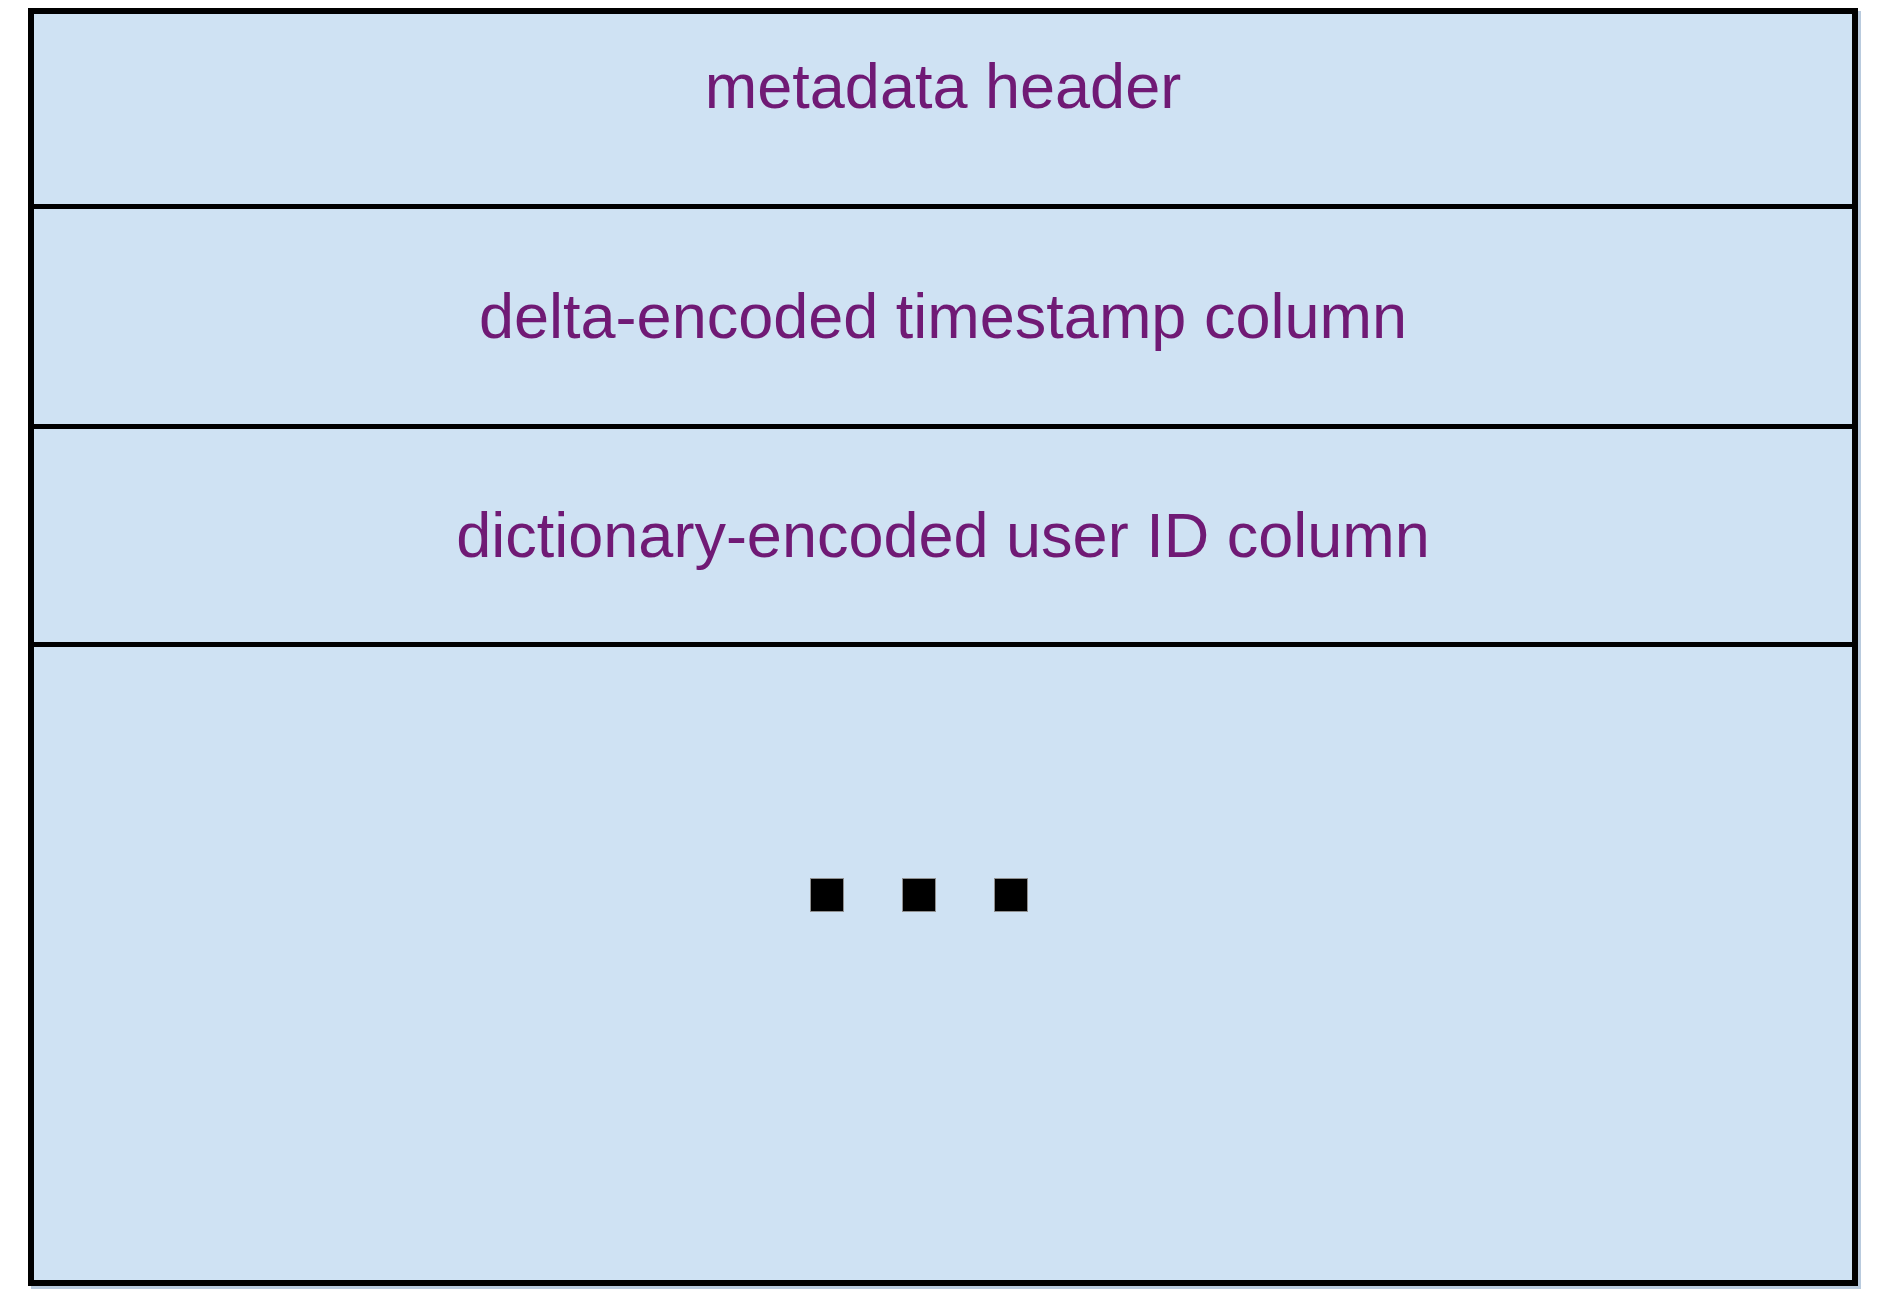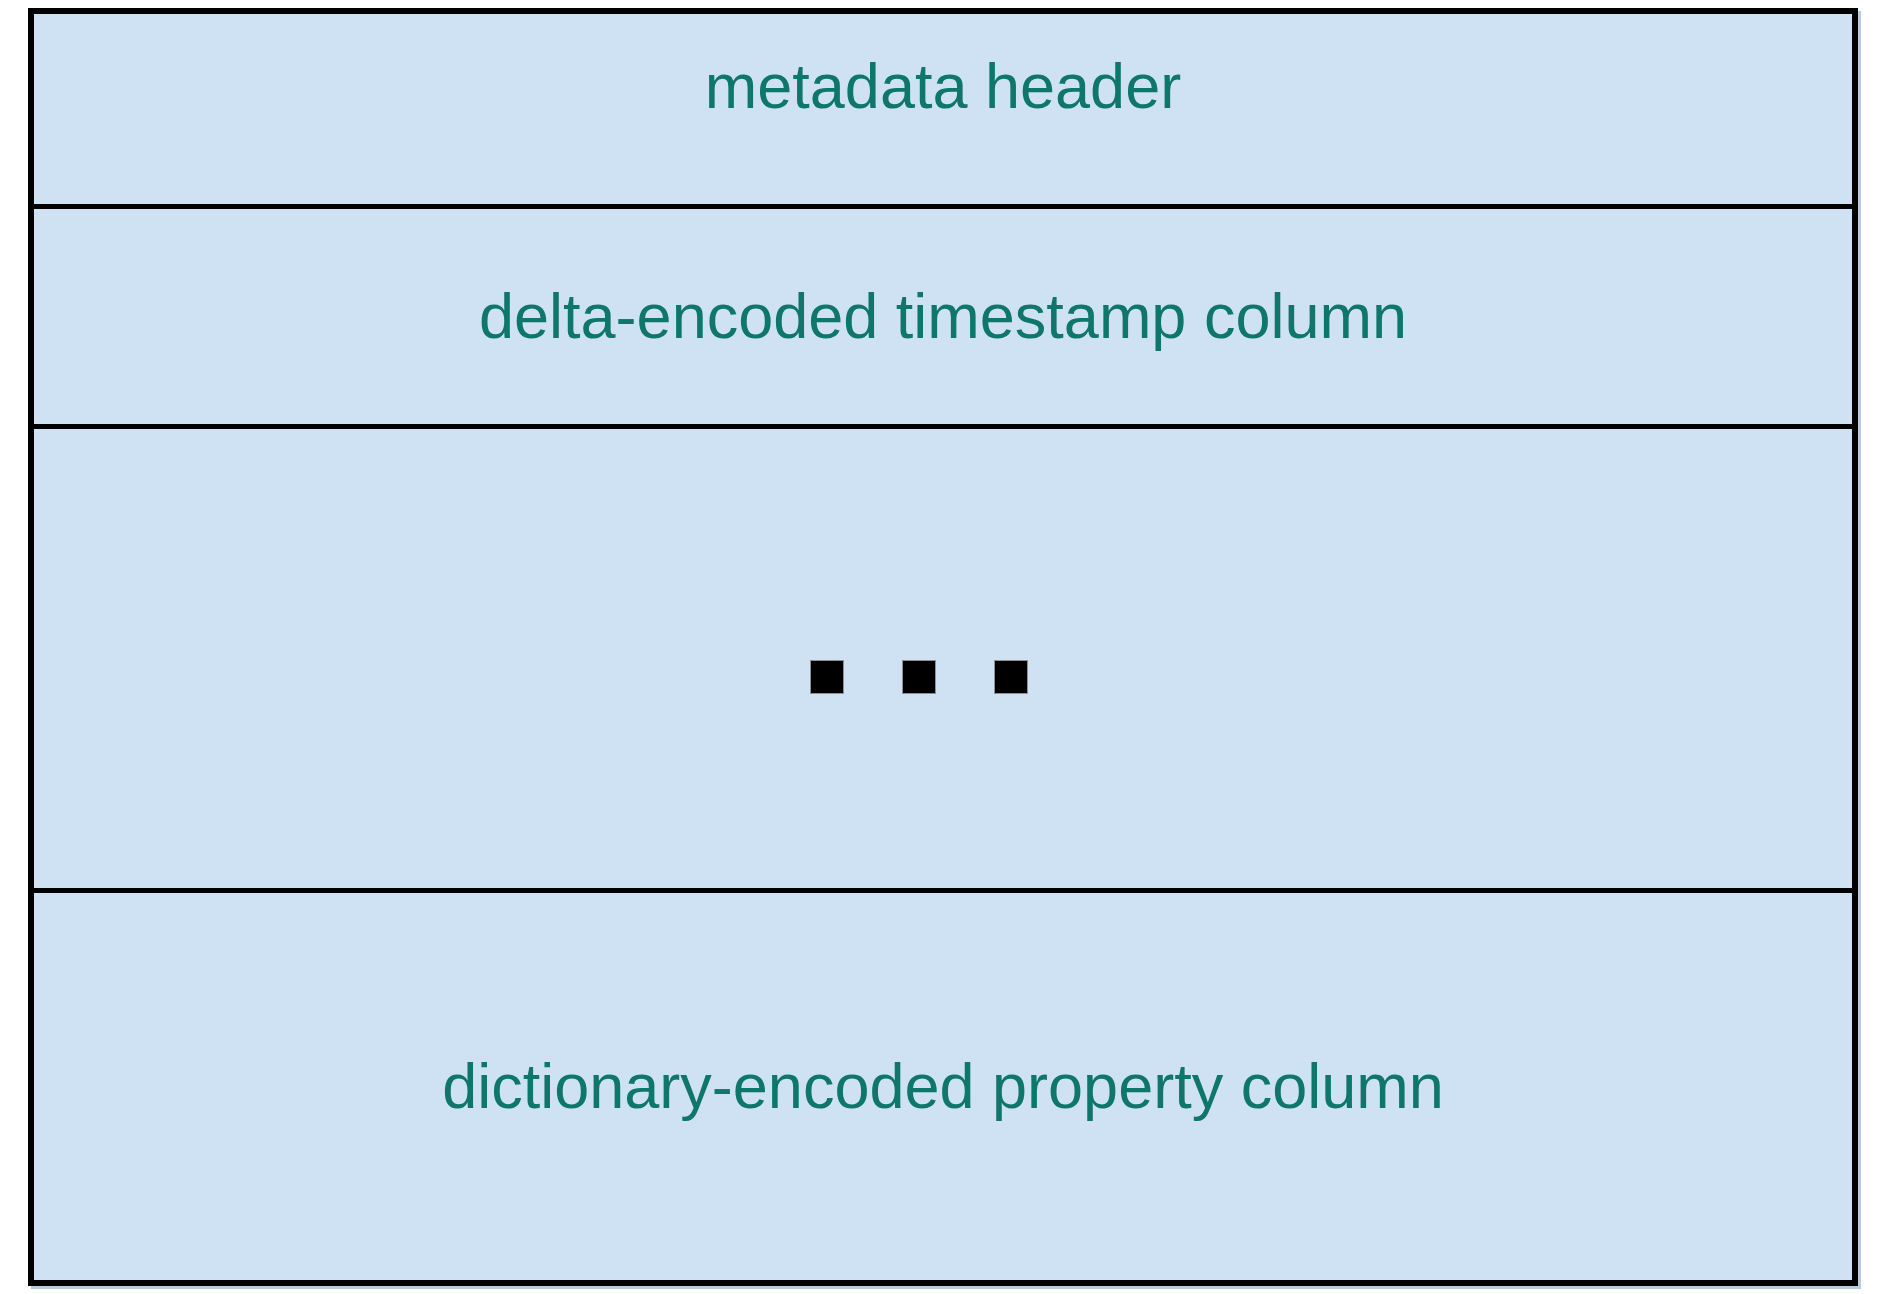--- a/index.html
+++ b/index.html
@@ -26,21 +26,21 @@
     flex-direction: column;
   }
 
   .row {
     box-sizing: border-box;
     display: flex;
     align-items: center;
     justify-content: center;
     font-size: 63px;
     line-height: 1.1;
-    color: #0f766e;
+    color: #701a75;
     letter-spacing: 0;
     white-space: nowrap;
   }
 
   .row + .row {
     border-top: 5px solid var(--border-color, #000);
   }
 
   .row-1 { height: 146px; }
   .row-2 { height: 220px; margin-top: 44px; }
@@ -68,26 +68,26 @@
 <div class="diagram">
 
   <div class="row row-1">
     <span>metadata header</span>
   </div>
 
   <div class="row row-2">
     <span>delta-encoded timestamp column</span>
   </div>
 
+  <div class="row row-3">
+    <span>dictionary-encoded user ID column</span>
+  </div>
 
   <div class="row row-4">
     <div class="ellipsis-group">
       <span class="sq"></span>
       <span class="sq"></span>
       <span class="sq"></span>
     </div>
   </div>
 
-  <div class="row row-5">
-    <span>dictionary-encoded property column</span>
-  </div>
 
 </div>
 
 </body></html>

